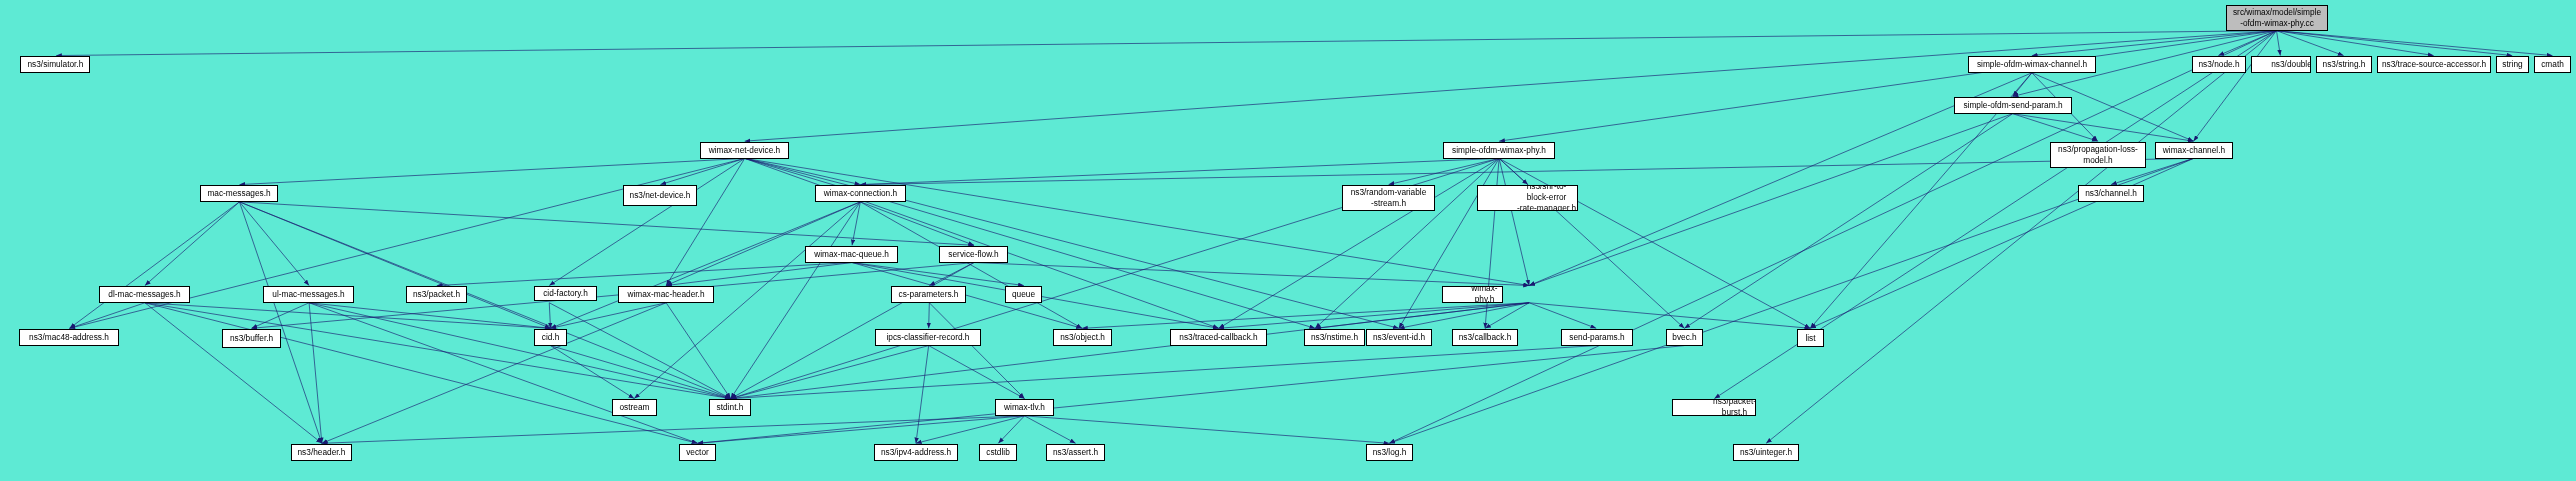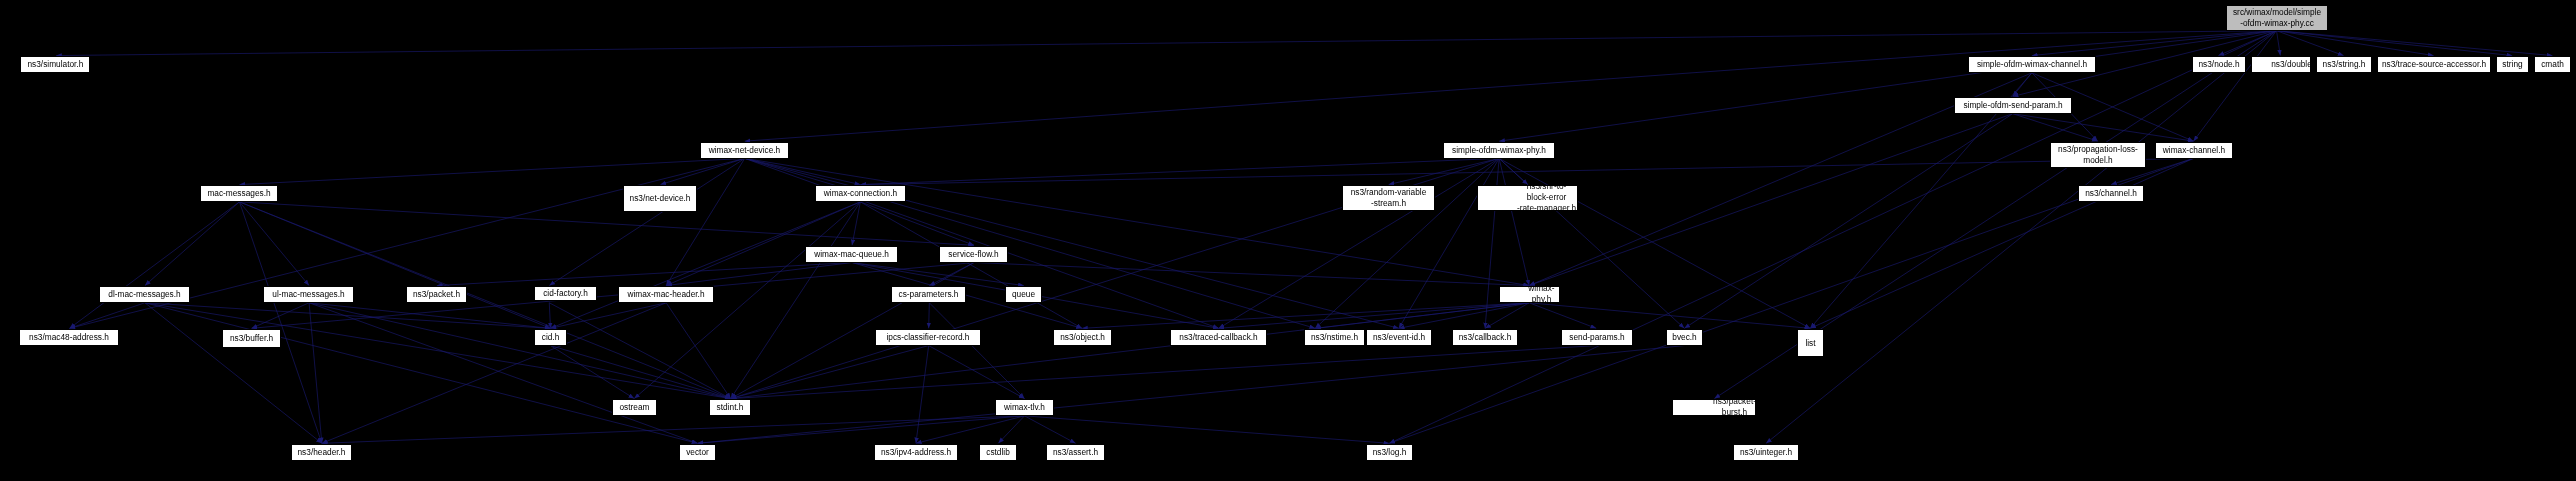--- a/index.html
+++ b/index.html
@@ -5,21 +5,21 @@
   html, body {
     margin: 0;
     padding: 0;
     background: #ffffff;
     font-family: "Liberation Sans", sans-serif;
   }
   #graph-canvas {
     position: relative;
     width: 2576px;
     height: 481px;
-    background: #000000;
+    background: #5eead4;
     overflow: hidden;
   }
   #edge-layer {
     position: absolute;
     left: 0;
     top: 0;
     z-index: 1;
   }
   .node {
     position: absolute;
@@ -175,49 +175,49 @@
     <div class="node" style="left: 2377px; top: 56px; width: 114px; height: 16.6px;">ns3/trace-source-accessor.h</div>
     <div class="node system" style="left: 2496px; top: 56px; width: 33px; height: 16.6px;">string</div>
     <div class="node system" style="left: 2534px; top: 56px; width: 37px; height: 16.6px;">cmath</div>
     <div class="node" style="left: 1954px; top: 97px; width: 118px; height: 16.6px;">simple-ofdm-send-param.h</div>
     <div class="node" style="left: 700px; top: 142px; width: 89px; height: 16.6px;">wimax-net-device.h</div>
     <div class="node" style="left: 1443px; top: 142px; width: 112px; height: 16.6px;">simple-ofdm-wimax-phy.h</div>
     <div class="node" style="left: 2050px; top: 142px; width: 96px; height: 25.6px;">ns3/propagation-loss-
 model.h</div>
     <div class="node" style="left: 2155px; top: 142px; width: 78px; height: 16.6px;">wimax-channel.h</div>
     <div class="node" style="left: 200px; top: 185px; width: 78px; height: 16.6px;">mac-messages.h</div>
-    <div class="node" style="left: 623px; top: 185px; width: 74px; height: 27px;">ns3/net-device.h</div>
+    <div class="node" style="left: 623px; top: 185px; width: 74px; height: 21px;">ns3/net-device.h</div>
     <div class="node" style="left: 815px; top: 185px; width: 91px; height: 16.6px;">wimax-connection.h</div>
     <div class="node" style="left: 1342px; top: 185px; width: 93px; height: 25.6px;">ns3/random-variable
 -stream.h</div>
     <div class="node" style="left: 1477px; top: 185px; width: 101px; height: 25.6px; padding-left: 38px;">ns3/snr-to-block-error
 -rate-manager.h</div>
     <div class="node" style="left: 2078px; top: 185px; width: 66px; height: 16.6px;">ns3/channel.h</div>
     <div class="node" style="left: 805px; top: 246px; width: 93px; height: 16.6px;">wimax-mac-queue.h</div>
     <div class="node" style="left: 939px; top: 246px; width: 69px; height: 16.6px;">service-flow.h</div>
     <div class="node" style="left: 99px; top: 286px; width: 91px; height: 16.6px;">dl-mac-messages.h</div>
     <div class="node" style="left: 263px; top: 286px; width: 91px; height: 16.6px;">ul-mac-messages.h</div>
     <div class="node" style="left: 406px; top: 286px; width: 61px; height: 16.6px;">ns3/packet.h</div>
     <div class="node" style="left: 534px; top: 286px; width: 63px; height: 15px; text-align: center;">cid-factory.h</div>
     <div class="node" style="left: 618px; top: 286px; width: 96px; height: 16.6px;">wimax-mac-header.h</div>
     <div class="node" style="left: 891px; top: 286px; width: 75px; height: 16.6px;">cs-parameters.h</div>
     <div class="node system" style="left: 1005px; top: 286px; width: 37px; height: 16.6px;">queue</div>
-    <div class="node" style="left: 1499px; top: 286px; width: 61px; height: 16.6px; padding-left: 24px;">wimax-phy.h</div>
+    <div class="node" style="left: 1442px; top: 286px; width: 61px; height: 16.6px; padding-left: 24px;">wimax-phy.h</div>
     <div class="node" style="left: 19px; top: 329px; width: 100px; height: 16.6px;">ns3/mac48-address.h</div>
     <div class="node" style="left: 222px; top: 329px; width: 59px; height: 19px;">ns3/buffer.h</div>
     <div class="node" style="left: 534px; top: 329px; width: 33px; height: 16.6px;">cid.h</div>
     <div class="node" style="left: 875px; top: 329px; width: 106px; height: 16.6px;">ipcs-classifier-record.h</div>
     <div class="node" style="left: 1053px; top: 329px; width: 59px; height: 16.6px;">ns3/object.h</div>
     <div class="node" style="left: 1170px; top: 329px; width: 97px; height: 16.6px;">ns3/traced-callback.h</div>
     <div class="node" style="left: 1284px; top: 329px; width: 61px; height: 16.6px; margin-left: 20px;">ns3/nstime.h</div>
     <div class="node" style="left: 1366px; top: 329px; width: 66px; height: 16.6px;">ns3/event-id.h</div>
     <div class="node" style="left: 1452px; top: 329px; width: 66px; height: 16.6px;">ns3/callback.h</div>
     <div class="node" style="left: 1561px; top: 329px; width: 72px; height: 16.6px;">send-params.h</div>
     <div class="node" style="left: 1666px; top: 329px; width: 37px; height: 16.6px;">bvec.h</div>
-    <div class="node system" style="left: 1797px; top: 329px; width: 27px; height: 28px;">list</div>
+    <div class="node system" style="left: 1797px; top: 329px; width: 27px; height: 18px;">list</div>
     <div class="node system" style="left: 612px; top: 399px; width: 45px; height: 16.6px;">ostream</div>
     <div class="node system" style="left: 709px; top: 399px; width: 42px; height: 16.6px;">stdint.h</div>
     <div class="node" style="left: 995px; top: 399px; width: 59px; height: 16.6px;">wimax-tlv.h</div>
     <div class="node" style="left: 1672px; top: 399px; width: 84px; height: 16.6px; padding-left: 41px;">ns3/packet-burst.h</div>
     <div class="node" style="left: 291px; top: 444px; width: 61px; height: 16.6px;">ns3/header.h</div>
     <div class="node system" style="left: 679px; top: 444px; width: 37px; height: 16.6px;">vector</div>
     <div class="node" style="left: 874px; top: 444px; width: 84px; height: 16.6px;">ns3/ipv4-address.h</div>
     <div class="node system" style="left: 979px; top: 444px; width: 38px; height: 16.6px;">cstdlib</div>
     <div class="node" style="left: 1046px; top: 444px; width: 59px; height: 16.6px;">ns3/assert.h</div>
     <div class="node" style="left: 1366px; top: 444px; width: 47px; height: 16.6px;">ns3/log.h</div>

